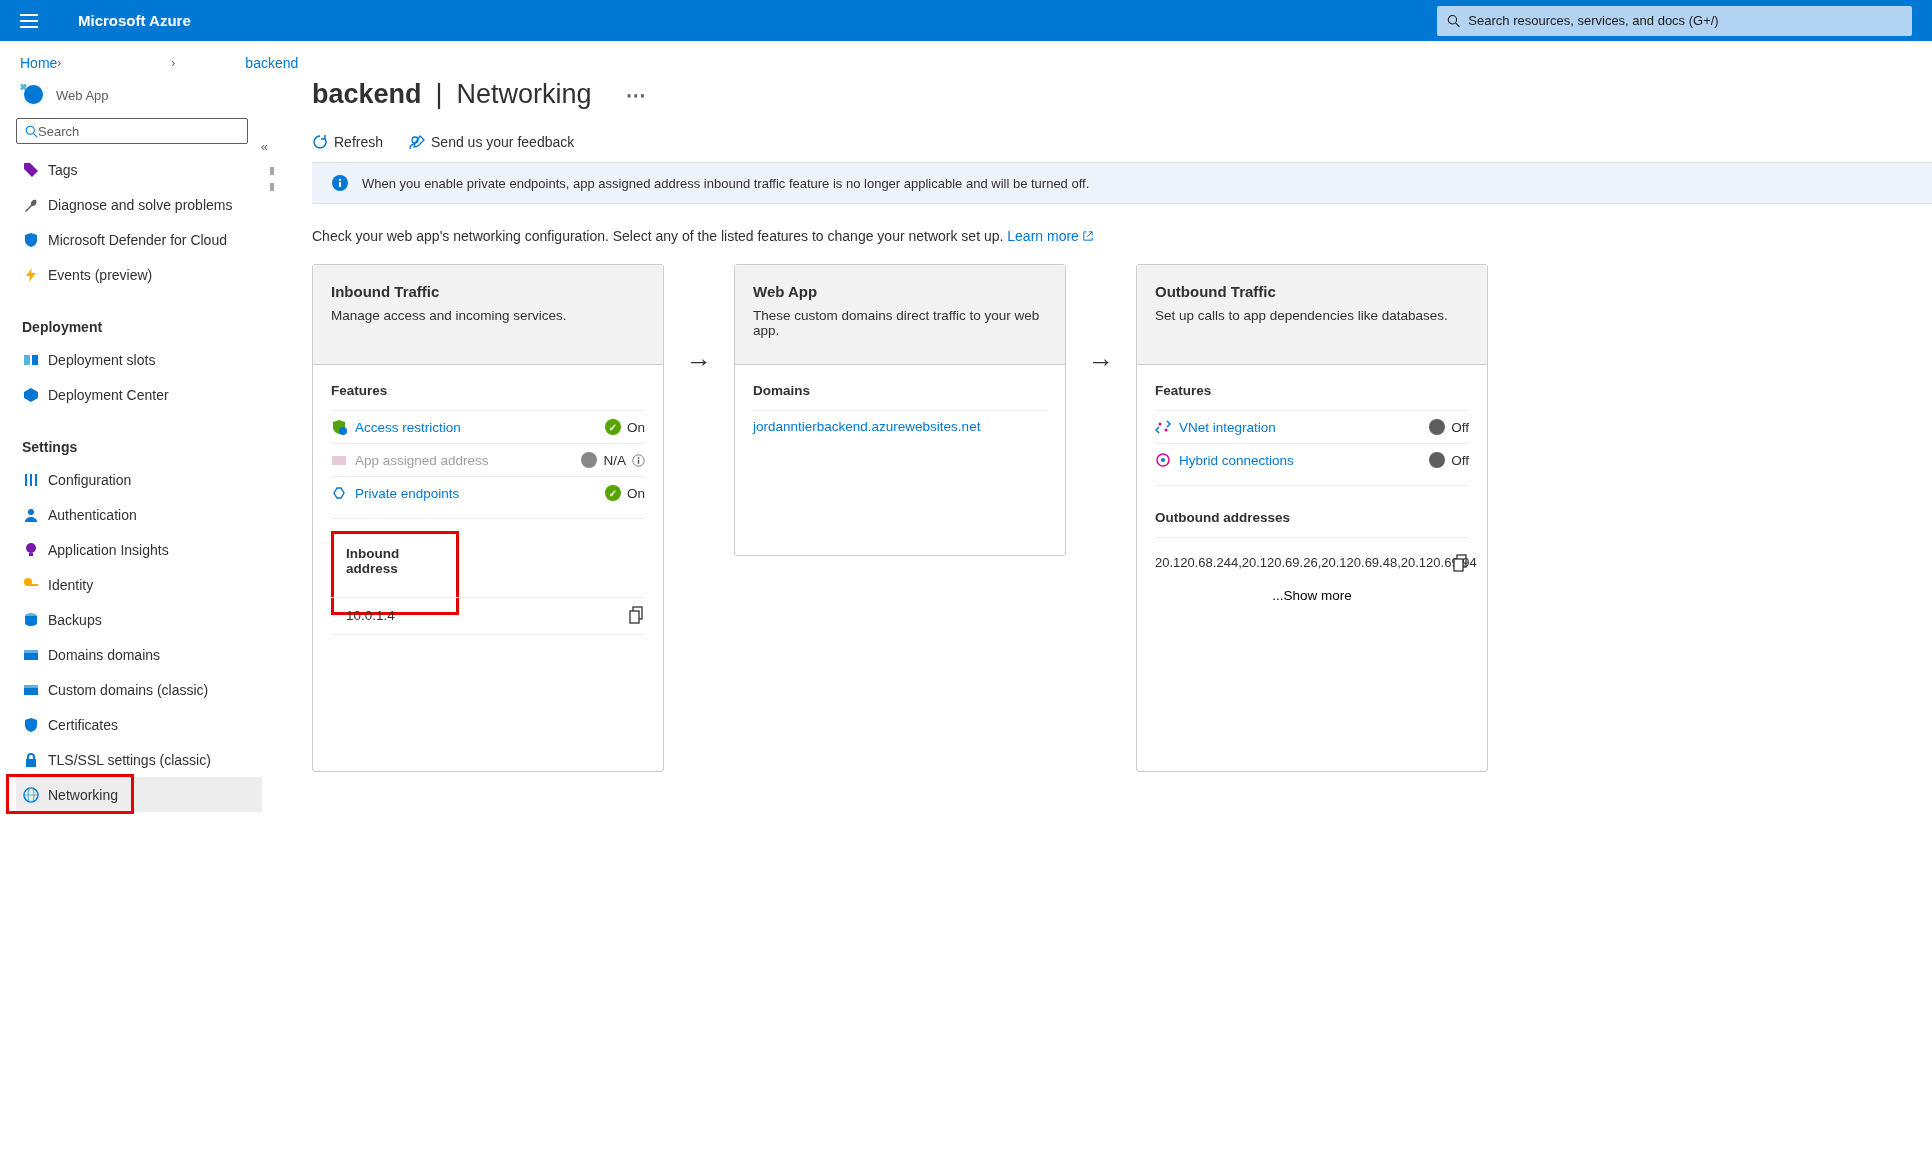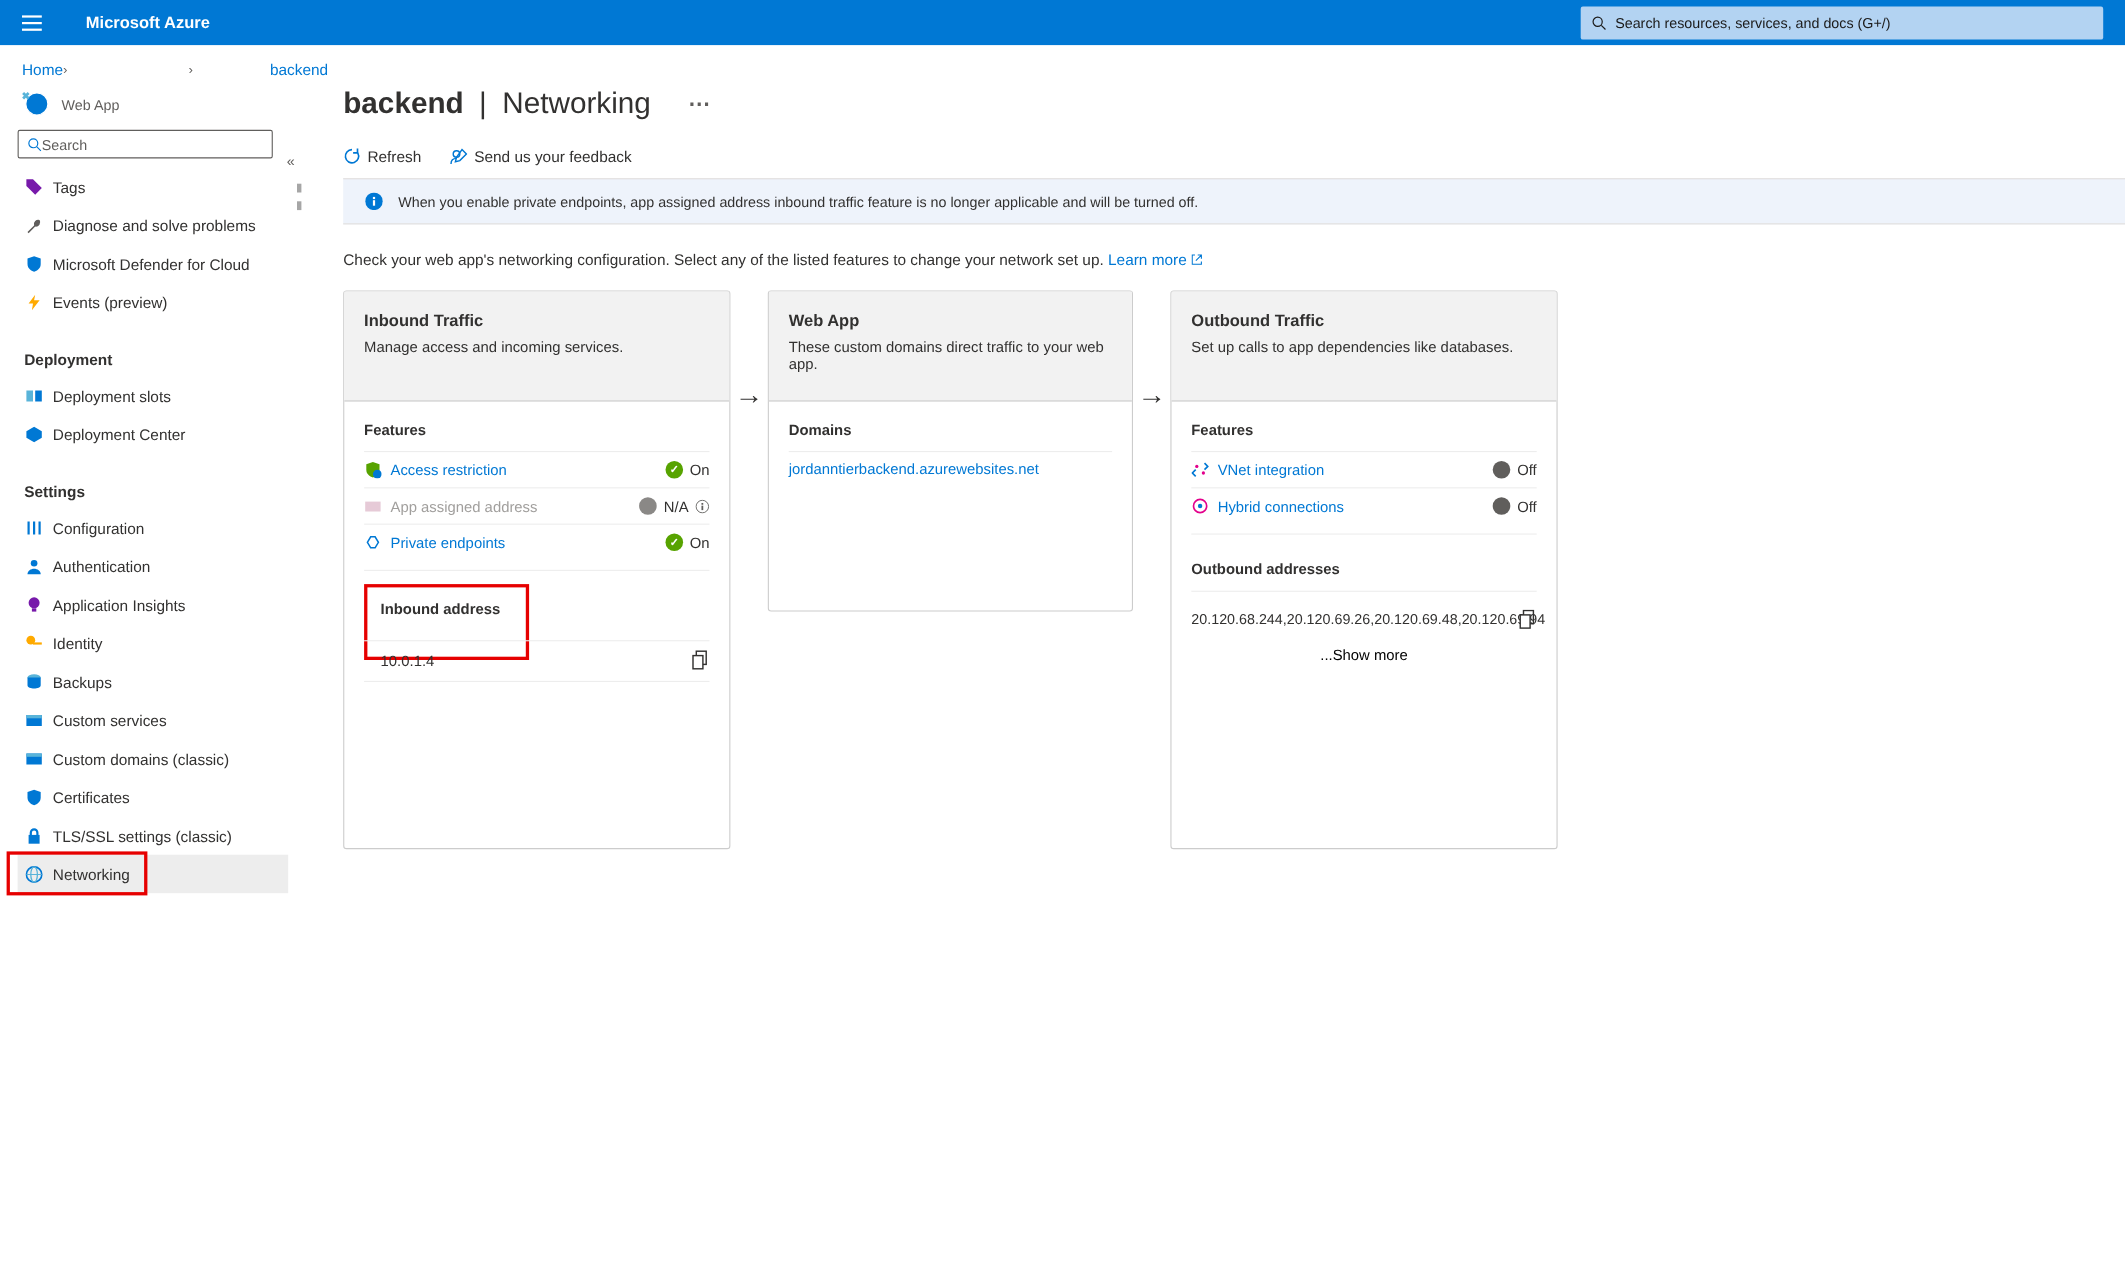--- a/index.html
+++ b/index.html
@@ -41,21 +41,21 @@
 .pagetitle { display: flex; align-items: center; gap: 14px; font-size: 27px; font-weight: 600; padding-top: 2px; }
 .pagetitle .sep { font-weight: 400; color: #323130; }
 .pagetitle .sub { font-weight: 400; }
 .more { font-size: 20px; color: #605e5c; margin-left: 20px; }
 .toolbar { display: flex; align-items: center; gap: 26px; margin: 24px 0 12px; font-size: 14px; }
 .toolbar .titem { display: flex; align-items: center; gap: 6px; cursor: pointer; }
 .notice { display: flex; align-items: center; gap: 14px; background: #eef3fb; padding: 12px 20px; font-size: 13px; border-top: 1px solid #e1dfdd; border-bottom: 1px solid #e1dfdd; }
 .intro { padding: 24px 0 20px; font-size: 14px; }
 .intro a { color: #0078d4; text-decoration: none; }
 
-.cards { display: flex; align-items: flex-start; }
+.cards { display: flex; gap: 18px; align-items: flex-start; }
 .card { border: 1px solid #cccccc; border-radius: 3px; width: 352px; }
 .card.mid { width: 332px; }
 .cardhead { background: #f2f2f2; padding: 18px 18px 26px; border-bottom: 1px solid #cccccc; min-height: 100px; }
 .cardhead h3 { font-size: 15px; font-weight: 600; margin-bottom: 8px; }
 .cardhead p { font-size: 13.5px; color: #323130; }
 .cardbody { padding: 18px; font-size: 13.5px; min-height: 406px; }
 .cardbody.short { min-height: 190px; }
 .sectionlabel { font-weight: 600; margin-bottom: 12px; display: block; }
 .frow { display: flex; align-items: center; justify-content: space-between; padding: 8px 0; border-top: 1px solid #ededed; }
 .frow:first-of-type { border-top: 1px solid #ededed; margin-top: 6px; }
@@ -63,21 +63,21 @@
 .frow a { color: #0078d4; text-decoration: none; }
 .frow .disabled { color: #a19f9d; }
 .status { display: flex; align-items: center; gap: 6px; }
 .circle { width: 16px; height: 16px; border-radius: 50%; display: inline-flex; align-items: center; justify-content: center; }
 .circle.green { background: #57a300; }
 .circle.grey { background: #8a8886; }
 .off { background: #605e5c; }
 .check { color: #fff; font-size: 10px; font-weight: bold; }
 .arrow { align-self: center; padding: 0 4px; font-size: 26px; color: #323130; position: relative; top: -160px; }
 .domlink { color: #0078d4; text-decoration: none; }
-.inbound-box { border: 3px solid #e60000; padding: 12px 12px 24px; margin-top: 12px; width: 150px; }
+.inbound-box { border: 3px solid #e60000; padding: 12px 12px 24px; margin-top: 12px; width: 128px; }
 .addr-row { display: flex; justify-content: space-between; align-items: center; padding: 8px 0 4px; border-top: 1px solid #ededed; }
 .outaddr { font-size: 13px; line-height: 1.4; }
 .showmore { color: #000000; text-align: center; display: block; margin-top: 12px; cursor: pointer; }
 .copy-icon svg, .info-icon svg { vertical-align: middle; }
 hr.thin { border: none; border-top: 1px solid #ededed; margin: 6px 0 8px; }
 </style>
 </head>
 <body>
 
 <div class="topbar">
@@ -229,21 +229,21 @@
           </span>
           <span>Backups</span>
         </li>
       <li>
           <span class="ic">
             <svg width="16" height="16" viewBox="0 0 16 16">
               <rect x="1" y="3" width="14" height="10" fill="#0078d4"></rect>
               <rect x="1" y="3" width="14" height="3" fill="#59b4d9"></rect>
             </svg>
           </span>
-          <span>Custom services</span>
+          <span>Domains domains</span>
         </li>
       <li>
           <span class="ic">
             <svg width="16" height="16" viewBox="0 0 16 16">
               <rect x="1" y="3" width="14" height="10" fill="#0078d4"></rect>
               <rect x="1" y="3" width="14" height="3" fill="#59b4d9"></rect>
             </svg>
           </span>
           <span>Custom domains (classic)</span>
         </li>

